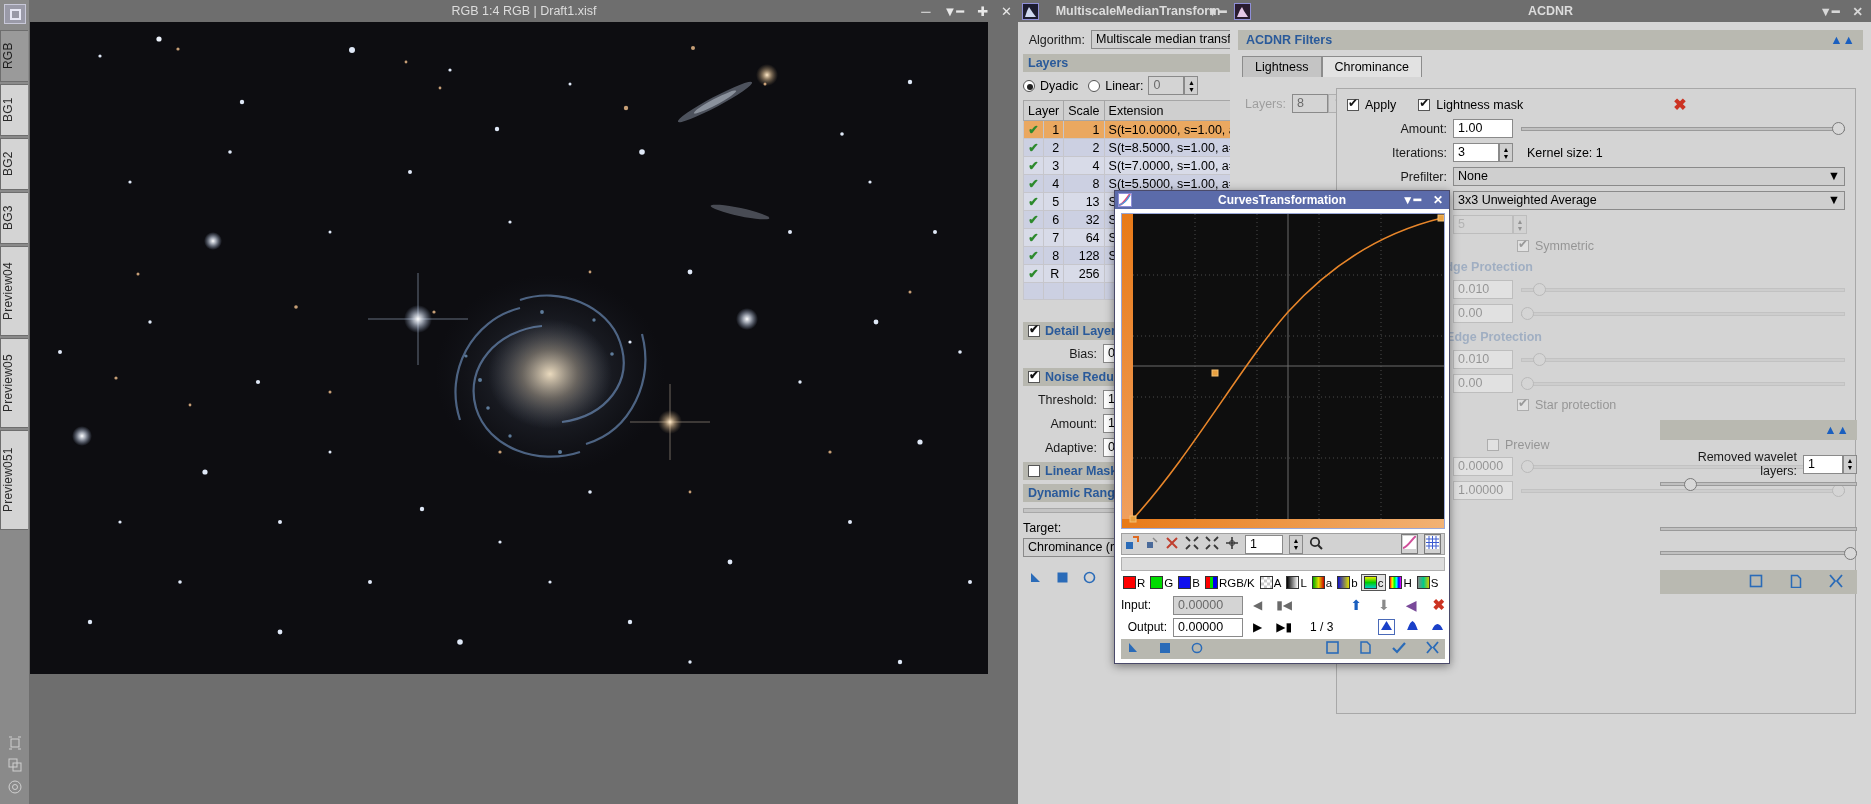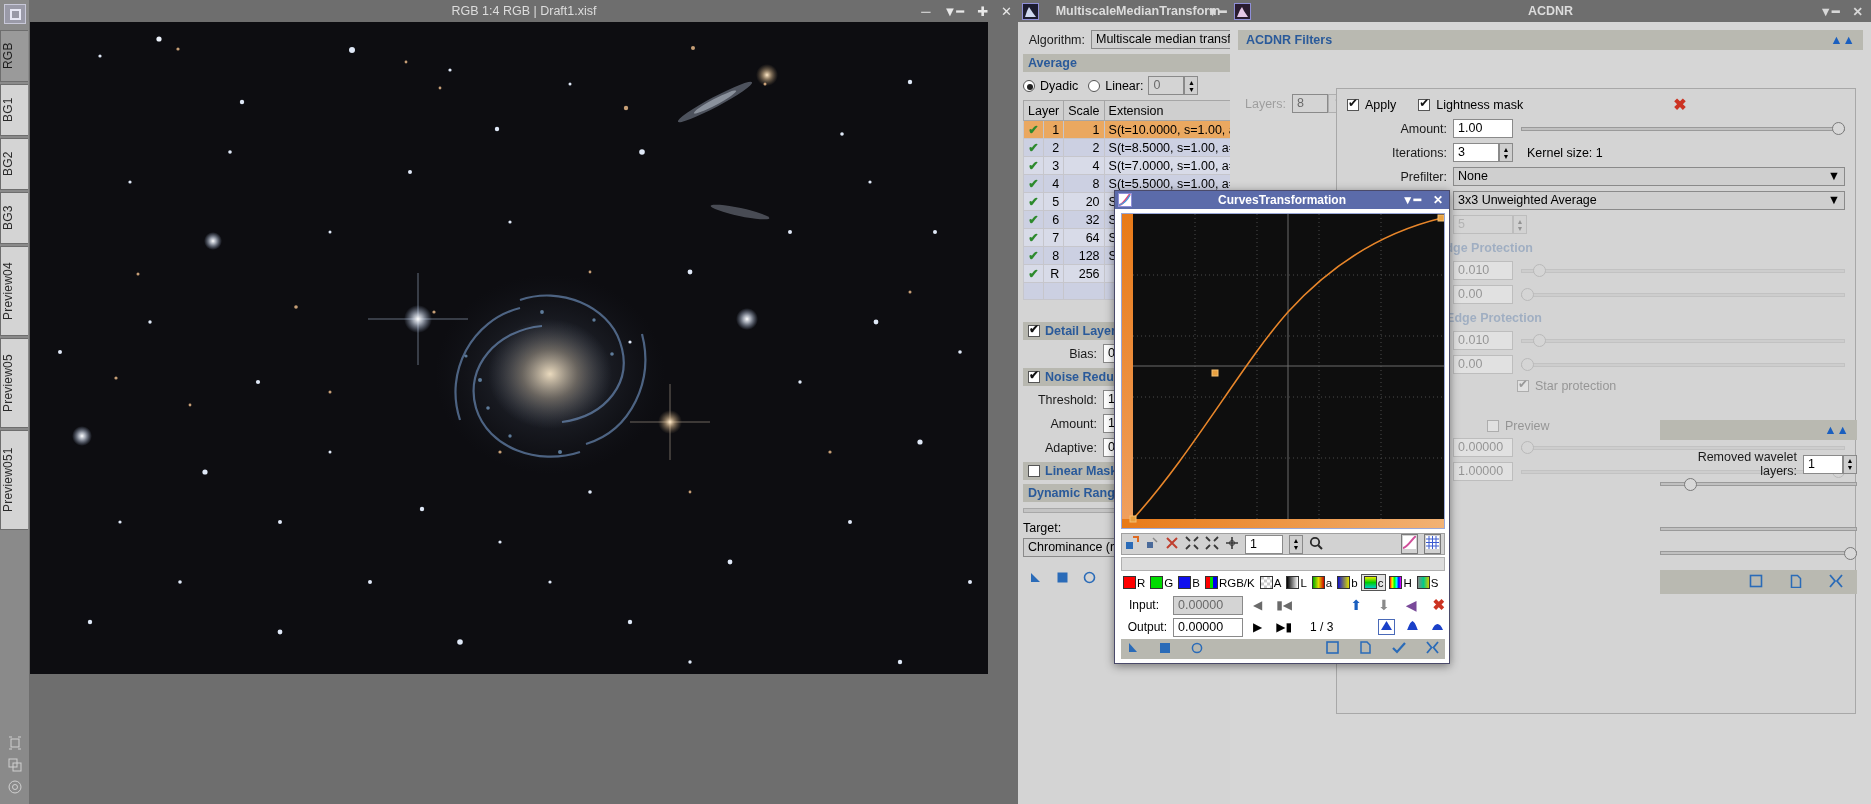--- a/index.html
+++ b/index.html
@@ -344,21 +344,21 @@
         </span>
       </div>
       <div class="body">
 
         <div class="row" style="margin-top:2px">
           <div class="lab" style="width:68px">Algorithm:</div>
           <div class="combo" style="width:160px">Multiscale median transform</div>
         </div>
 
         <div class="sectionhdr">
-          <span>Average</span>
+          <span>Layers</span>
         </div>
 
         <div class="row">
           <span class="rad on"></span>
           <span style="margin:0 10px 0 5px">Dyadic</span>
           <span class="rad"></span>
           <span style="margin:0 5px 0 5px">Linear:</span>
           <span class="fld ro" style="width:36px">0</span>
           <span class="spin">
               <span>▲</span>
@@ -395,21 +395,21 @@
             </tr>
             <tr>
               <td class="ck">✔</td>
               <td class="n">4</td>
               <td class="sc">8</td>
               <td class="pr">S(t=5.5000, s=1.00, a=0.0000)</td>
             </tr>
             <tr>
               <td class="ck">✔</td>
               <td class="n">5</td>
-              <td class="sc">20</td>
+              <td class="sc">13</td>
               <td class="pr">S(t=4.0000, s=1.00, a=0.0000)</td>
             </tr>
             <tr>
               <td class="ck">✔</td>
               <td class="n">6</td>
               <td class="sc">32</td>
               <td class="pr">S(t=2.5000, s=1.00, a=0.0000)</td>
             </tr>
             <tr>
               <td class="ck">✔</td>
@@ -511,20 +511,24 @@
           <span>✕</span>
         </span>
       </div>
       <div class="body">
 
         <div class="secbar" style="margin:8px 8px 0 8px">
           <span>ACDNR Filters</span>
           <span class="bluegl">▲▲</span>
         </div>
 
+        <div class="tabs">
+          <div class="tab">Lightness</div>
+          <div class="tab sel">Chrominance</div>
+        </div>
 
         <div class="row" style="position:absolute; left:14px; top:72px;">
           <div class="lab faded" style="width:48px">Layers:</div>
           <div class="fld ro" style="width:36px">8</div>
           <div class="combo" style="width:22px;opacity:.5">▼</div>
         </div>
 
         <div style="position:absolute; left:106px; top:66px; width:520px; bottom:90px;
                     border:1px solid #a8a8a8; background:#d4d4d4;">
 
@@ -574,20 +578,24 @@
 
           <div class="row faded" style="padding:0 10px 0 0">
             <div class="lab" style="width:116px">Structure size:</div>
             <div class="fld ro" style="width:60px">5</div>
             <div class="spin">
                 <span>▲</span>
                 <span>▼</span>
               </div>
           </div>
 
+          <div class="row faded" style="padding:0 0 0 180px">
+            <span class="cbx on"></span>
+            <span style="margin-left:6px">Symmetric</span>
+          </div>
 
           <div class="sectionhdr faded" style="background:none;margin:4px 10px">
             <span class="cbx on"></span>
             <span>Dark Sides Edge Protection</span>
           </div>
           <div class="row faded" style="padding:0 10px 0 0">
             <div class="lab" style="width:116px">Threshold:</div>
             <div class="fld" style="width:60px">0.010</div>
             <div class="slider" style="margin-left:8px">
               <div class="track"></div>
@@ -837,21 +845,21 @@
         <span class="chip" style="background:linear-gradient(90deg,#f00,#ff0,#0f0,#0ff,#00f,#f0f)"></span>
           <span>H</span>
         </span>
       <span class="chanbtn">
         <span class="chip" style="background:linear-gradient(90deg,#888,#0c8,#cc0)"></span>
           <span>S</span>
         </span>
     </div>
 
     <div class="iorow" style="top:404px">
-      <span style="width:52px;text-align:center;padding-right:6px">Input:</span>
+      <span style="width:52px;text-align:left;padding-right:6px">Input:</span>
       <span class="fld ro" style="width:70px">0.00000</span>
       <span style="margin-left:10px;color:#6a6a6a">◀</span>
       <span style="margin-left:14px;color:#6a6a6a">▮◀</span>
       <span style="flex:1"></span>
       <span class="bluegl" style="margin-right:16px;font-size:14px">⬆</span>
       <span style="margin-right:16px;font-size:14px;color:#8a8a8a">⬇</span>
       <span style="margin-right:16px;font-size:14px;color:#7a4a9a">◀</span>
       <span class="redx" style="font-size:15px">✖</span>
     </div>
 

